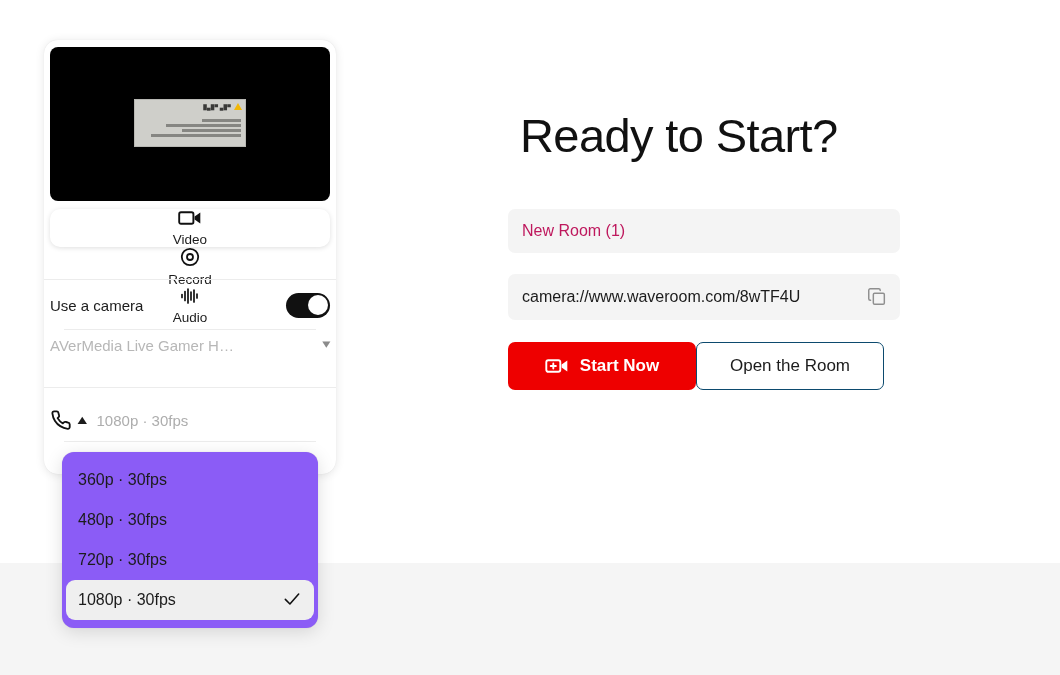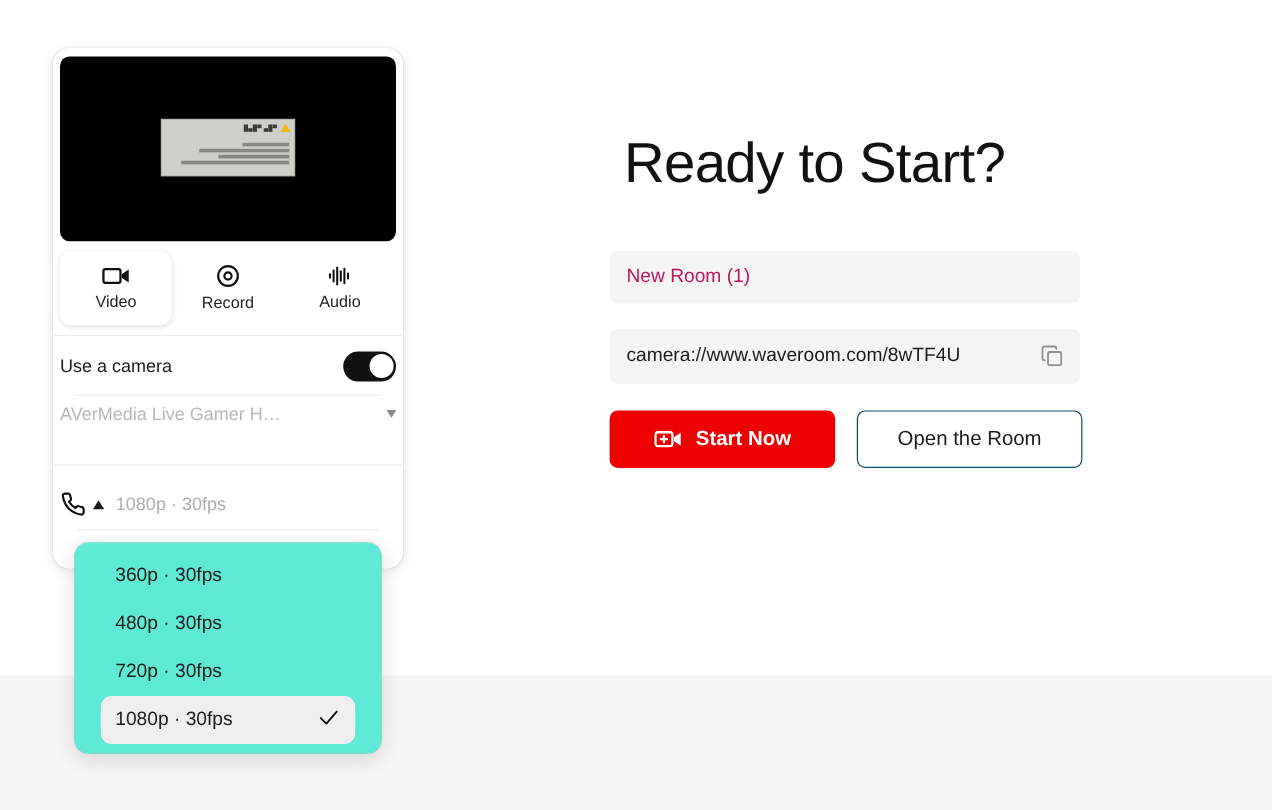--- a/index.html
+++ b/index.html
@@ -93,20 +93,21 @@
   }
 
   
   .tabs {
     position: absolute;
     left: 50px;
     top: 209px;
     width: 280px;
     height: 62px;
     display: flex;
+    flex-direction: column;
   }
   .tab {
     flex: 1;
     display: flex;
     flex-direction: column;
     align-items: center;
     justify-content: center;
     gap: 5px;
     border-radius: 10px;
     cursor: pointer;
@@ -213,24 +214,24 @@
     transform: scaleX(1.3) translateY(-1px);
     font-weight: 600;
   }
 
   
   .dropdown {
     position: absolute;
     left: 62px;
     top: 452px;
     width: 256px;
-    background: #5eead4;
+    background: #8b5cf6;
     border-radius: 12px;
     box-shadow: 0 4px 18px rgba(0,0,0,0.13), 0 0 1px rgba(0,0,0,0.16);
-    padding: 8px 22px;
+    padding: 8px 4px;
     box-sizing: border-box;
     z-index: 30;
   }
   .dd-item {
     height: 40px;
     border-radius: 9px;
     display: flex;
     align-items: center;
     justify-content: space-between;
     padding: 0 12px;
@@ -308,21 +309,20 @@
     cursor: pointer;
     flex: none;
     margin-left: 4px;
   }
 
   .btn-row {
     position: absolute;
     left: 508px;
     top: 342px;
     display: flex;
-    gap: 18px;
   }
   .btn {
     height: 48px;
     border-radius: 7px;
     display: flex;
     align-items: center;
     justify-content: center;
     gap: 11px;
     font-size: 17px;
     cursor: pointer;

